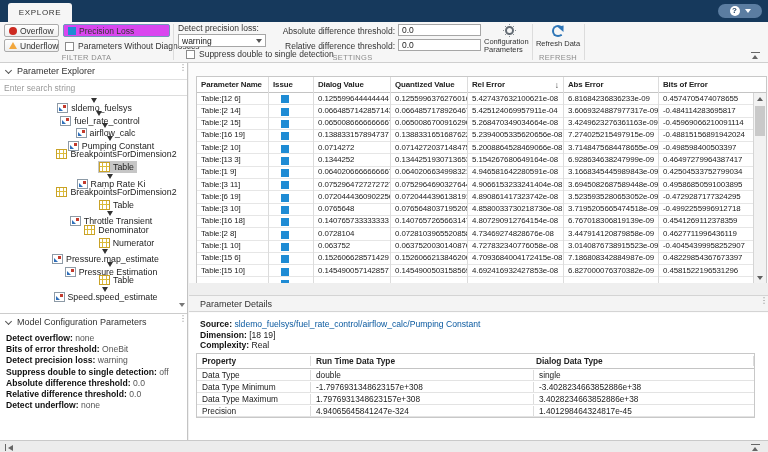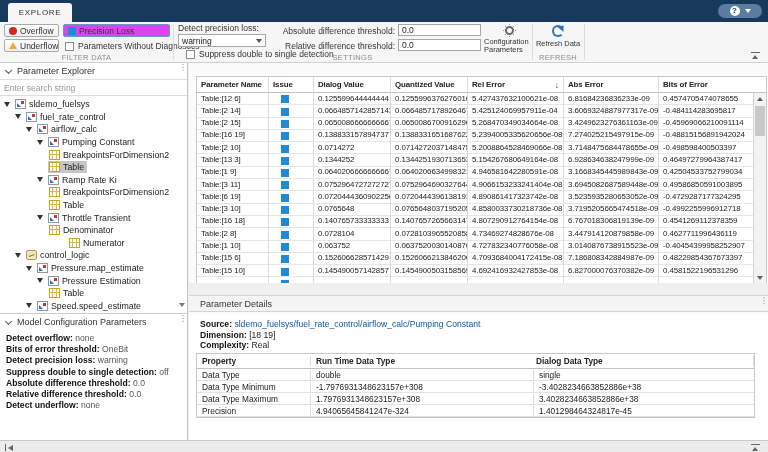--- a/index.html
+++ b/index.html
@@ -39,21 +39,21 @@
   
   .left-panel { position:absolute; left:0; top:63px; width:188px; height:377px; background:#fff; border-right:1px solid #c3c3c3; }
   .panel-header { position:relative; height:17px; border-bottom:1px solid #e0e0e0; display:flex; align-items:center; }
   .chev { width:5px; height:5px; border-right:1.2px solid #555; border-bottom:1.2px solid #555; transform:rotate(45deg); margin:0 6px 2px 6px; flex:none; }
   .panel-title { font-size:9px; color:#333; }
   .dots { position:absolute; right:5px; top:3px; width:3px; color:#777; font-size:8px; line-height:3.5px; letter-spacing:0; cursor:pointer; }
   .search-wrap { height:16px; border-bottom:1px solid #ddd; }
   .search-wrap input { width:100%; height:100%; border:none; outline:none; padding:0 4px; font-size:8.5px; font-family:"Liberation Sans",sans-serif; color:#333; }
   .search-wrap input::placeholder { color:#9a9a9a; }
   .tree { position:relative; height:217px; overflow:hidden; padding-top:2px; }
-  .trow-tree { height:12.6px; display:flex; align-items:center; white-space:nowrap; cursor:pointer; }
+  .trow-tree { height:12.6px; display:flex; align-items:center; white-space:nowrap; cursor:pointer;flex-direction:column; }
   .expander { width:0; height:0; border-left:3.5px solid transparent; border-right:3.5px solid transparent; border-top:5px solid #333; margin-right:4px; flex:none; }
   .hl { display:flex; align-items:center; padding:0 3px 0 1px; height:12px; }
   .trow-tree.sel .hl { background:#c6c6c6; }
   .tlabel { margin-left:3px; font-size:8.8px; color:#222; }
   .ti { width:11px; height:10px; display:inline-block; position:relative; flex:none; }
   .model-i,.subsystem-i { background:#fff; border:1px solid #8d9aa6; }
   .model-i::before,.subsystem-i::before { content:""; position:absolute; left:1px; bottom:1px; width:0; height:0; border-left:4px solid #2f6fba; border-top:4px solid transparent; }
   .model-i::after,.subsystem-i::after { content:""; position:absolute; right:1px; top:1px; width:3px; height:3px; background:#c33a2d; }
   .chart-i { background:#f3e7c3; border:1px solid #b09a50; border-radius:2px; }
   .chart-i::before { content:""; position:absolute; left:2px; top:4px; width:6px; height:2px; border-top:1px solid #8c7630; transform:rotate(-20deg); }
@@ -247,27 +247,20 @@
           <span class="ti lookup-i"></span>
           <span class="tlabel">Denominator</span>
         </span>
       </div>
       <div class="trow-tree" style="padding-left: 68px;">
         <span class="hl">
           <span class="ti lookup-i"></span>
           <span class="tlabel">Numerator</span>
         </span>
       </div>
-      <div class="trow-tree" style="padding-left: 15px;">
-        <span class="expander"></span>
-        <span class="hl">
-          <span class="ti chart-i"></span>
-          <span class="tlabel">control_logic</span>
-        </span>
-      </div>
       <div class="trow-tree" style="padding-left: 26px;">
         <span class="expander"></span>
         <span class="hl">
           <span class="ti subsystem-i"></span>
           <span class="tlabel">Pressure.map_estimate</span>
         </span>
       </div>
       <div class="trow-tree" style="padding-left: 37px;">
         <span class="expander"></span>
         <span class="hl">

